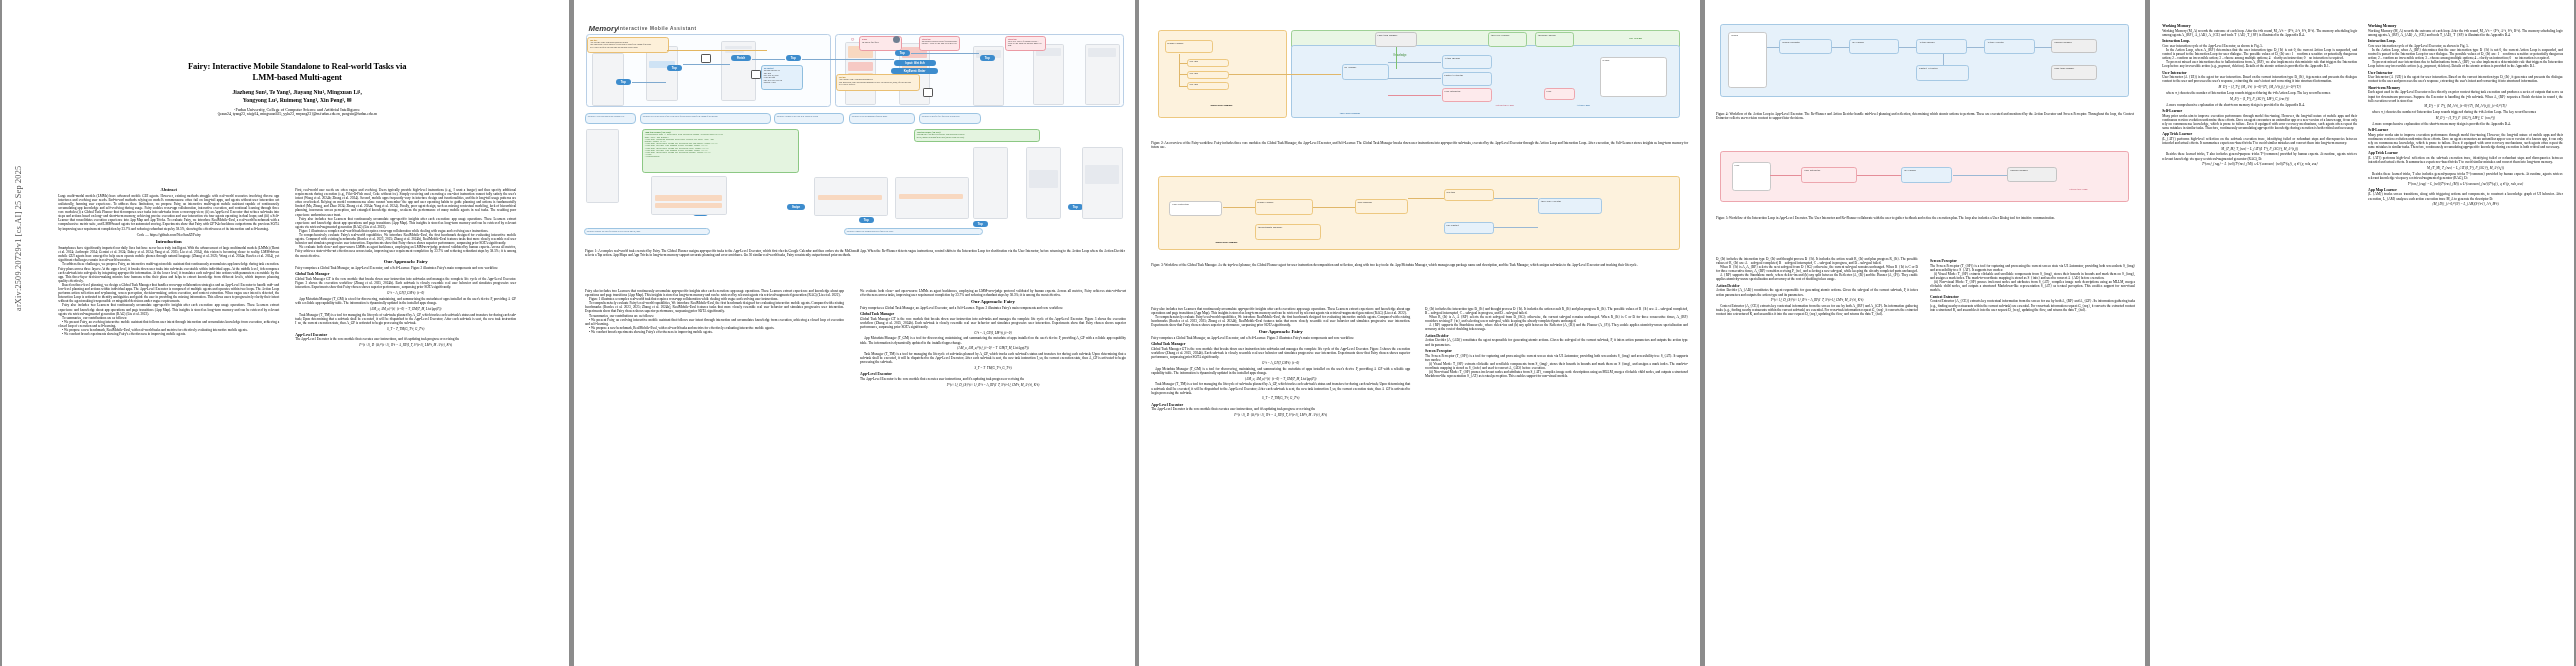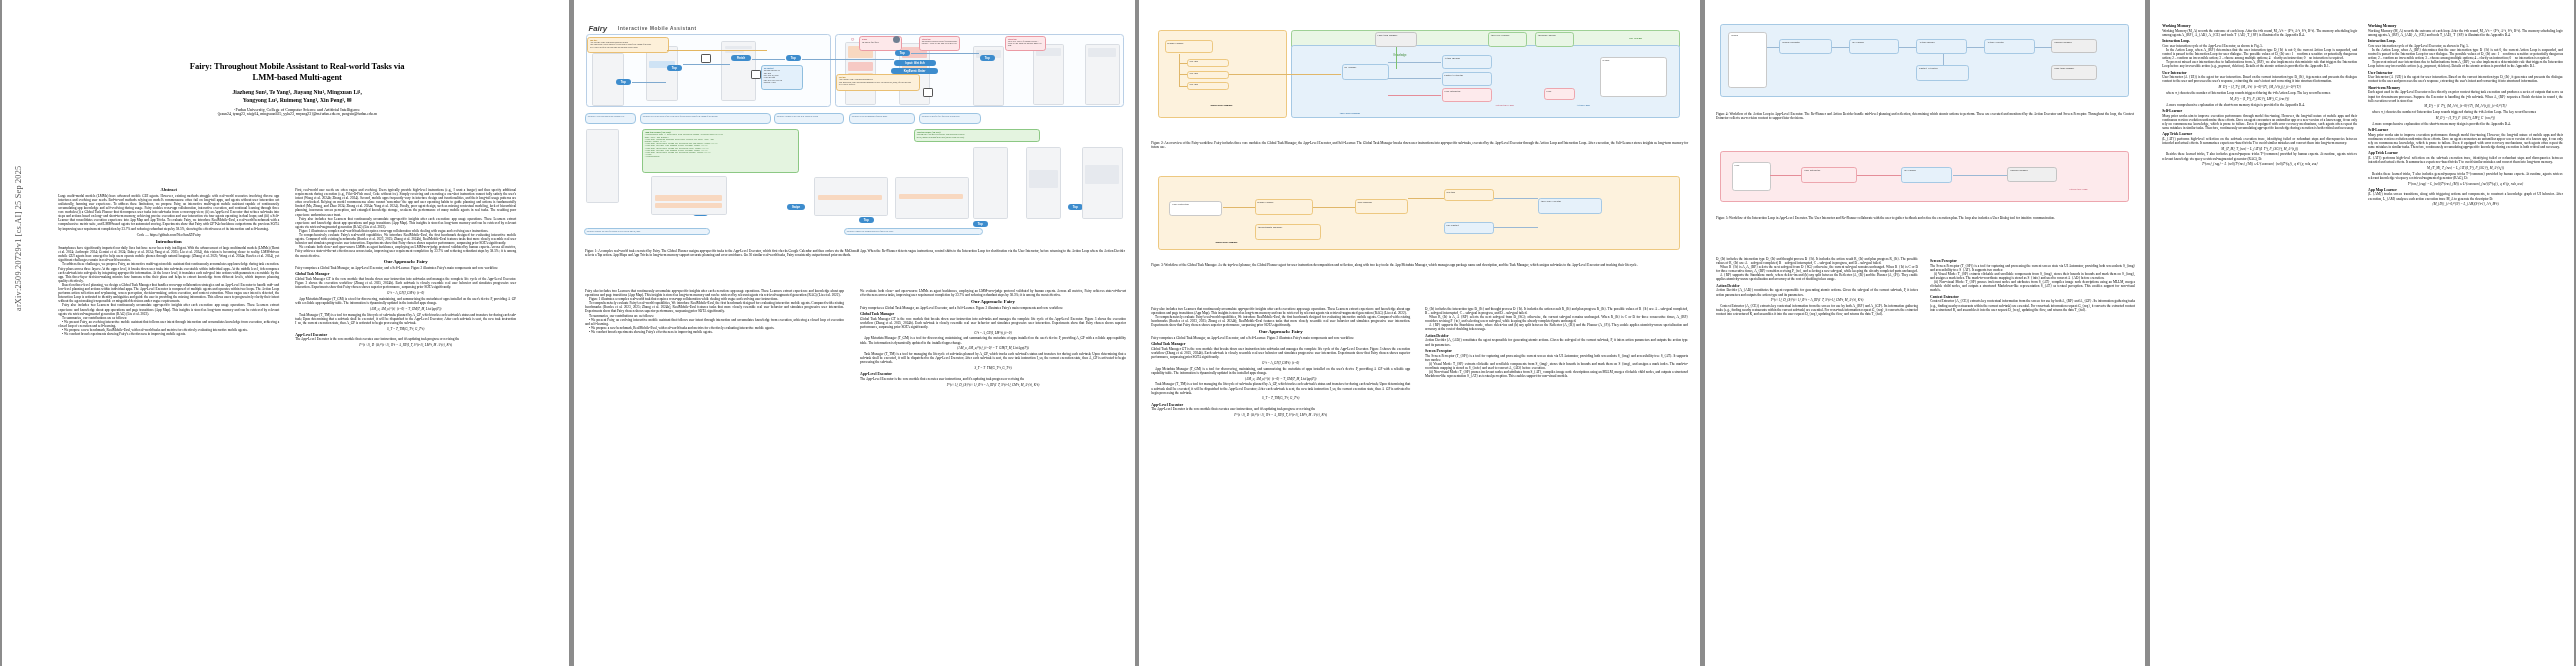--- a/index.html
+++ b/index.html
@@ -109,21 +109,21 @@
 </style>
 </head>
 <body>
 
 <div class="sheet">
 
   <div class="page" style="left:2.2px;width:567px;">
     <div class="arxiv-stamp">arXiv:2509.20729v1  [cs.AI]  25 Sep 2025</div>
 
     <div class="col" style="left:56px;top:61px;width:478px;">
-      <div class="title">Fairy: Throughout Mobile Assistant to Real-world Tasks via</div>
+      <div class="title">Fairy: Interactive Mobile Standalone to Real-world Tasks via</div>
       <div class="title">LMM-based Multi-agent</div>
       <div style="height:7.2px"></div>
       <div class="authors">Jiazheng Sun¹, Te Yang¹, Jiayang Niu¹, Mingxuan Li¹,</div>
       <div class="authors">Yongyong Lu¹, Ruimeng Yang¹, Xin Peng¹, ✉</div>
       <div style="height:2.8px"></div>
       <div class="affil">¹Fudan University, College of Computer Science and Artificial Intelligence</div>
       <div class="emails">{jzsun24, tyang23, niujy24, mingxuanli25, yylu23, rmyang23}@m.fudan.edu.cn, pengxin@fudan.edu.cn</div>
     </div>
 
     <div class="col ptext" style="left:56px;top:188px;width:221px;">
@@ -164,21 +164,21 @@
       <p class="noind">The App-Level Executor is the core module that executes user instructions, and it's updating task progress or revising the</p>
       <div class="eq">P^{t+1}, D_{It}^{t+1}, R^t = A_RP(I_T, S^{t-1}, LM^t, M_A^{t}, K^t)</div>
     </div>
   </div>
 
   <div class="page" style="left:574px;width:561px;">
 
     <div class="fig fig1" style="position:absolute;left:10px;top:21px;width:542px;height:217px;">
 
       <div class="fig-brand" style="left:4.4px;top:3.3px;font-size:7.8px;font-style:italic;">
-        <span>Fairy</span>
+        <span>Memory</span>
       </div>
       <div class="fig-brand" style="left:34px;top:5px;font-size:4.7px;letter-spacing:0.6px;color:#555;">
         <span>Interactive Mobile Assistant</span>
       </div>
 
       <div class="fbox panel-outline" style="left:2.2px;top:13.3px;width:245px;height:73px;"></div>
 
       <div class="fbox panel-outline" style="left:251px;top:13.3px;width:289px;height:73px;"></div>
 
       <div class="ph" style="left:7.8px;top:32px;width:30px;height:51px;"></div>

